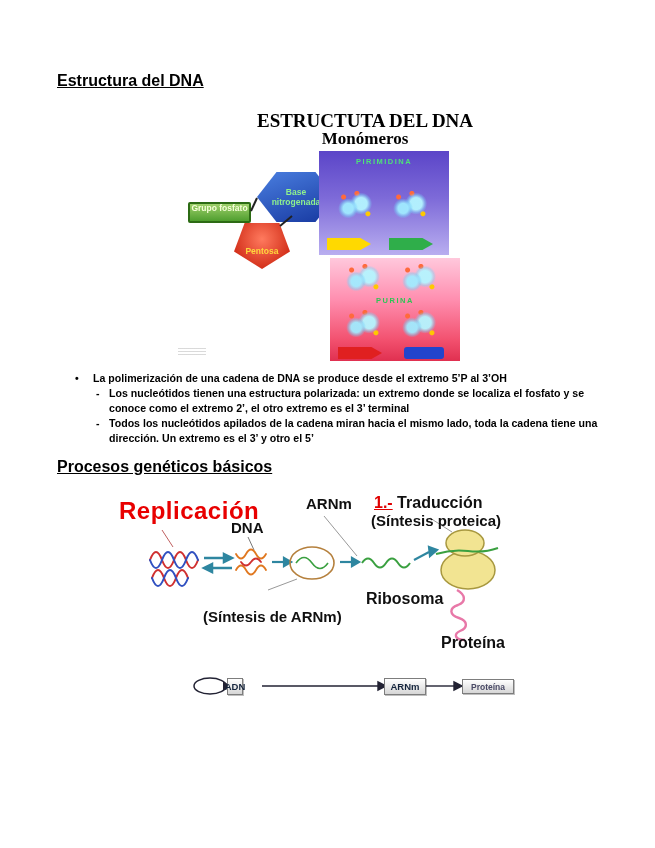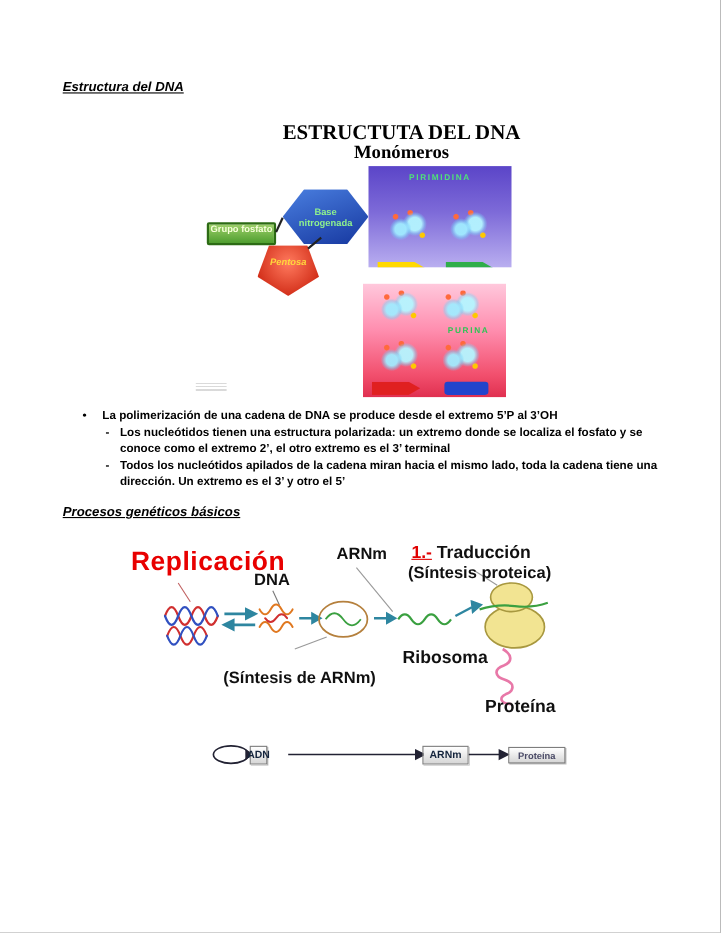--- a/index.html
+++ b/index.html
@@ -1,45 +1,45 @@
 <!DOCTYPE html>
 <html><head>
 <meta charset="utf-8">
 <style>
   html,body{margin:0;padding:0;background:#888;}
   .page{position:relative;width:655px;height:848px;background:#ffffff;margin:0 auto;
         font-family:"Liberation Sans",sans-serif;color:#000;overflow:hidden;}
 
   
-  .sec{position:absolute;left:57px;font-size:12px;font-weight:700;font-style:italic;
+  .sec{position:absolute;left:57px;font-size:16px;font-weight:700;
        text-decoration:underline;color:#000;}
 
   
   .ftitle{position:absolute;left:200px;width:330px;text-align:center;
           font-family:"Liberation Serif",serif;font-weight:700;color:#000;}
 
   
   .hexagon{position:absolute;left:257px;top:172px;width:78px;height:50px;
            clip-path:polygon(25% 0,75% 0,100% 50%,75% 100%,25% 100%,0 50%);
            background:linear-gradient(160deg,#4a7fe0,#16379f);
            display:flex;align-items:center;justify-content:center;text-align:center;
            font-size:8.5px;font-weight:700;color:#8ef08e;padding:10px 10px;box-sizing:border-box;line-height:10px;}
   .phos{position:absolute;left:188px;top:202px;width:63px;height:21px;
         background:linear-gradient(#9ed06a,#4f9e2f);border:2px solid #2c6b14;border-radius:2px;
         display:flex;justify-content:center;text-align:center;
         font-size:8.5px;font-weight:700;color:#f6ffd8;box-sizing:border-box;line-height:9px;}
   .pentagon{position:absolute;left:234px;top:223px;width:56px;height:46px;
             clip-path:polygon(50% 100%,0 62%,19% 0,81% 0,100% 62%);
             background:radial-gradient(circle at 50% 35%,#ff7a5e,#c21300);
-            display:flex;justify-content:center;align-items:flex-start;padding-top:10px;
-            font-size:8.5px;font-weight:700;color:#ffd83c;box-sizing:border-box;font-style:italic;}
+            display:flex;justify-content:center;align-items:center;padding-top:10px;
+            font-size:8.5px;font-weight:700;color:#ffd83c;box-sizing:border-box;}
 
   
   .panel{position:absolute;overflow:hidden;}
-  .panel-pyr{left:335px;top:151px;width:130px;height:92px;
+  .panel-pyr{left:319px;top:151px;width:130px;height:104px;
              background:linear-gradient(180deg,#5b45c8 0%,#7d6ad8 45%,#b9aef0 100%);}
   .panel-pur{left:330px;top:258px;width:130px;height:103px;
              background:linear-gradient(180deg,#ffc8dc 0%,#ff8fb0 40%,#f2506e 80%,#e03050 100%);}
   .panel-title{position:absolute;left:0;width:100%;text-align:center;
                font-size:7.5px;font-weight:700;letter-spacing:1.5px;color:#4fe07a;}
   .mol{position:absolute;width:38px;height:30px;background:
        radial-gradient(circle at 32% 58%, rgba(160,235,255,.95) 0 5px, rgba(120,210,250,.45) 8px, rgba(120,210,250,0) 10px),
        radial-gradient(circle at 66% 42%, rgba(180,245,255,.95) 0 6px, rgba(130,215,250,.45) 9px, rgba(130,215,250,0) 11px),
        radial-gradient(circle at 20% 20%, #ff6a3c 0 2px, transparent 3px),
        radial-gradient(circle at 84% 76%, #ffc800 0 2px, transparent 3px),
@@ -98,21 +98,21 @@
     <div class="panel-title" style="top:6px;">PIRIMIDINA</div>
     <div class="mol" style="left:17px;top:40px;"></div>
     <div class="mol" style="left:72px;top:40px;"></div>
     <div class="banner arrowshape" style="left:8px;top:87px;background:#ffd900;"></div>
     <div class="banner arrowshape" style="left:70px;top:87px;background:#2fae4a;"></div>
   </div>
 
   <div class="panel panel-pur">
     <div class="mol" style="left:14px;top:6px;"></div>
     <div class="mol" style="left:70px;top:6px;"></div>
-    <div class="panel-title" style="top:38px;color:#2fc455;padding-left:31px;">PURINA</div>
+    <div class="panel-title" style="top:38px;color:#2fc455;">PURINA</div>
     <div class="mol" style="left:14px;top:52px;"></div>
     <div class="mol" style="left:70px;top:52px;"></div>
     <div class="banner arrowshape" style="left:8px;top:89px;background:#e02020;"></div>
     <div class="banner" style="left:74px;top:89px;width:40px;background:#2244cc;border-radius:3px;"></div>
   </div>
 
   <div class="watermark"></div>
 
   <div class="bullets">
     <div class="brow">

